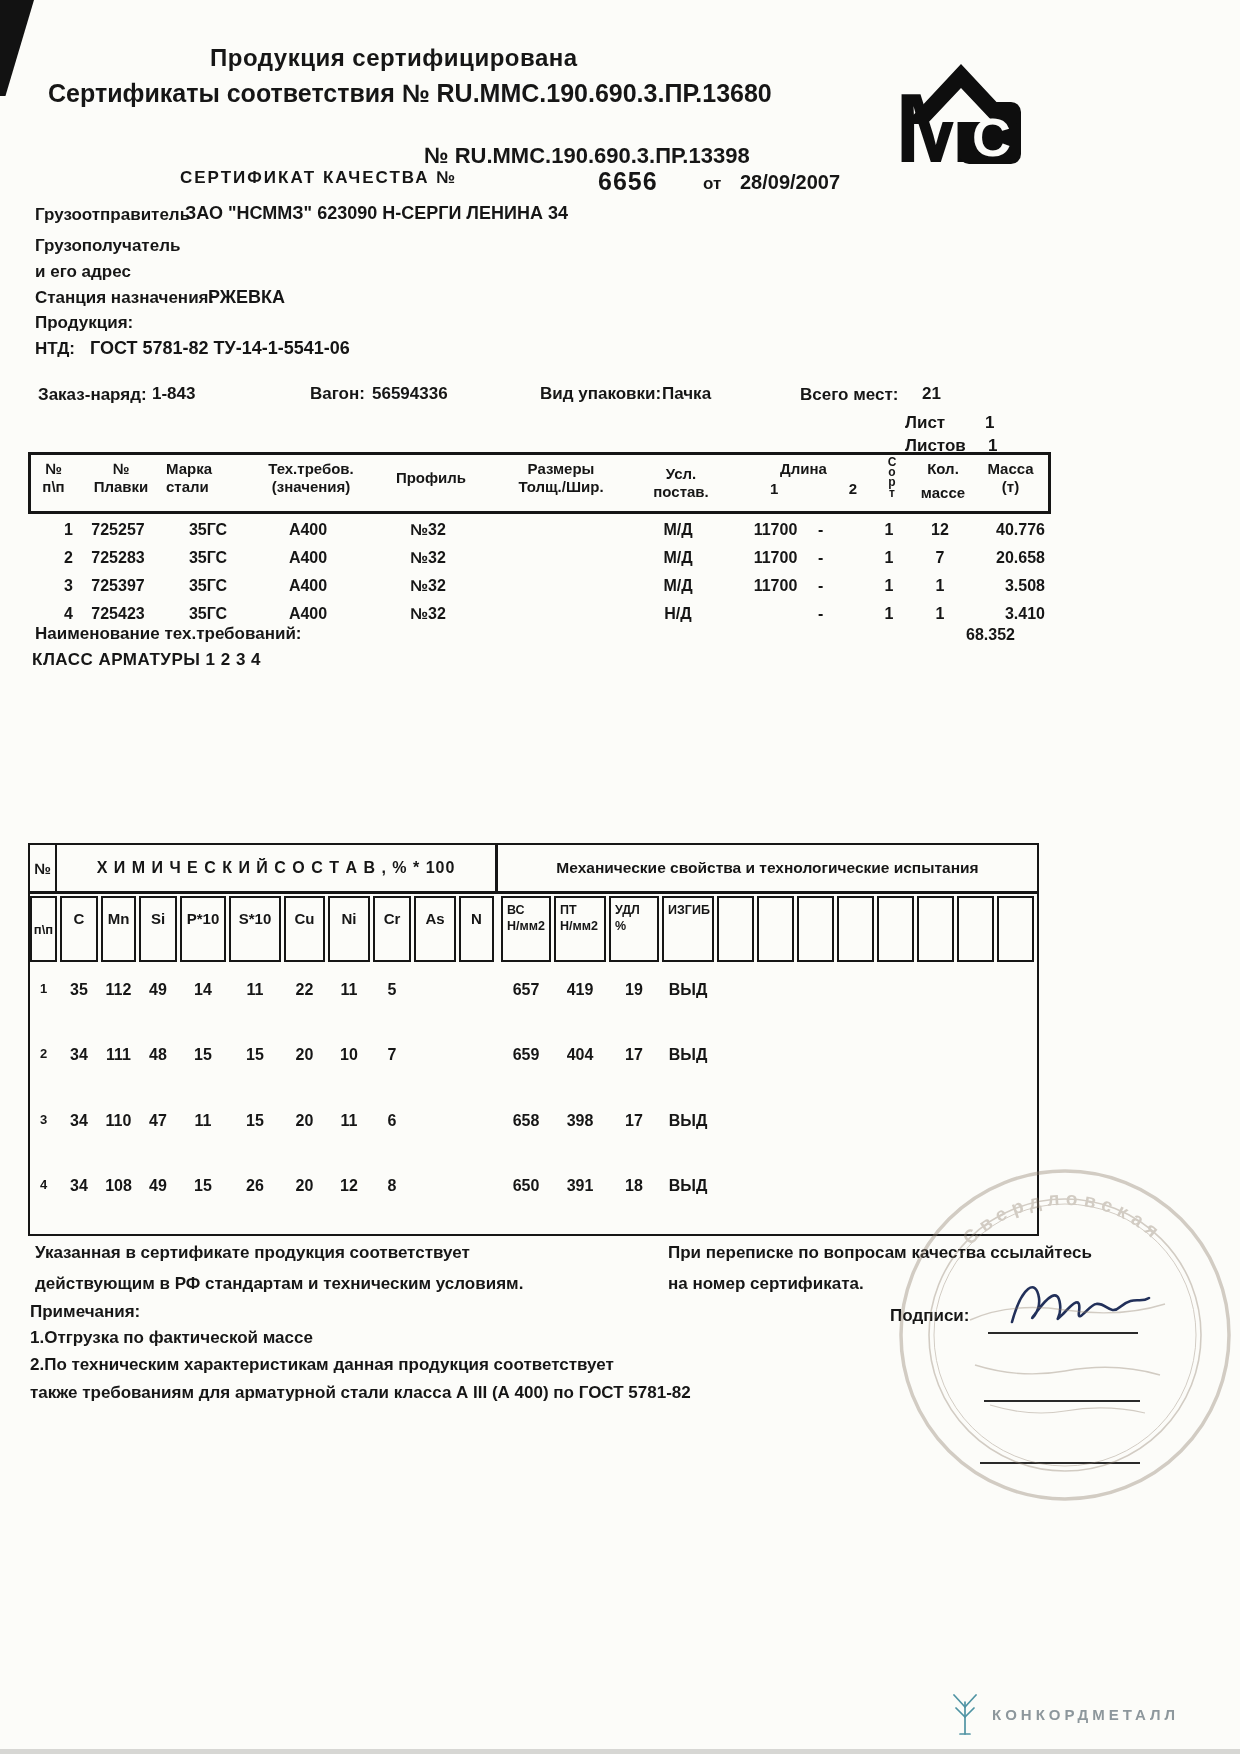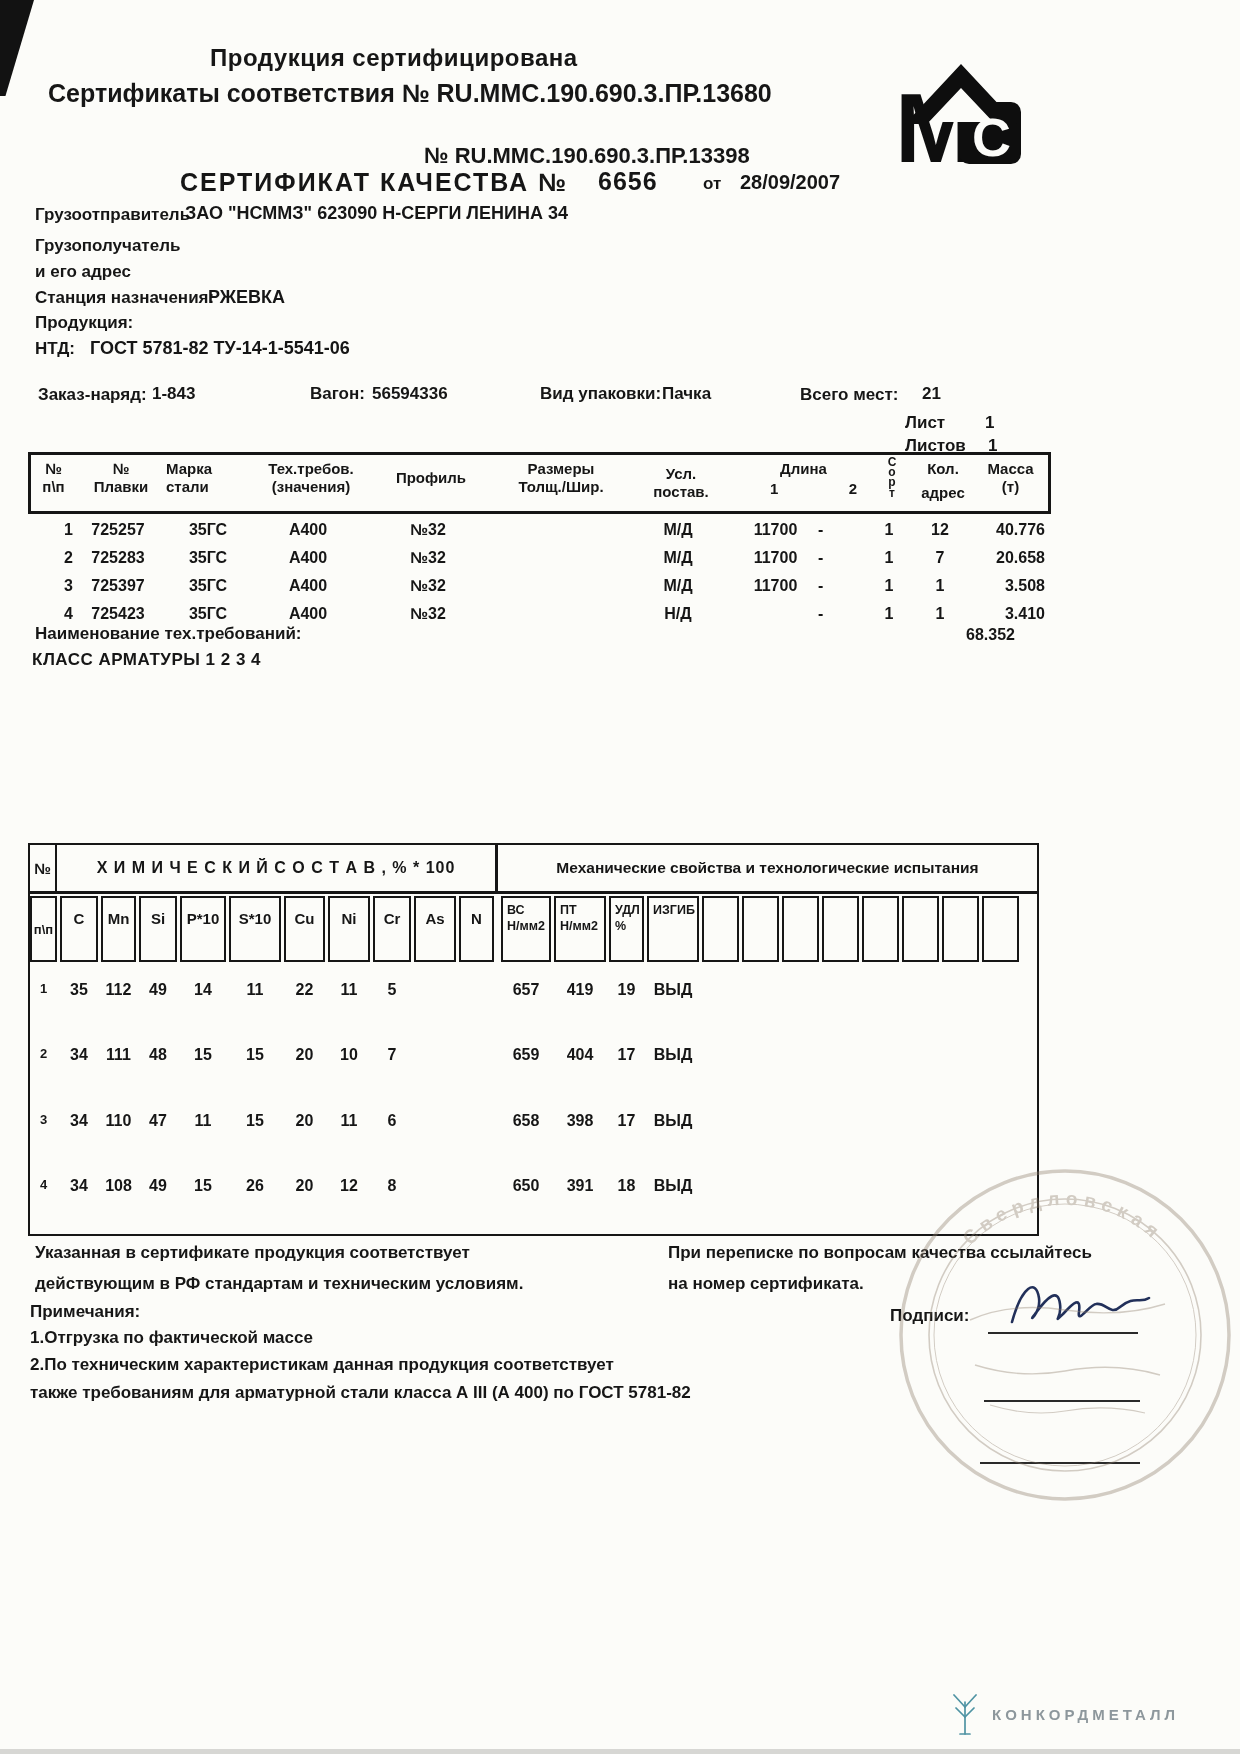--- a/index.html
+++ b/index.html
@@ -14,21 +14,21 @@
   
   .corner-wedge{left:0;top:0;width:34px;height:96px;background:#121212;
      clip-path:polygon(0 0,100% 0,16% 100%,0 100%);}
   .bottom-edge{left:0;top:1749px;width:1240px;height:5px;background:#d7d7d4;}
 
   
   .hdr-certified{left:210px;top:44px;font-size:24px;letter-spacing:.5px;}
   .hdr-conf1{left:48px;top:79px;font-size:25px;}
   .hdr-conf2{left:424px;top:112px;font-size:25px;}
   .hdr-conf3{left:424px;top:143px;font-size:22px;}
-  .hdr-title{left:180px;top:168px;font-size:25px;letter-spacing:2px;}
+  .hdr-title{left:180px;top:168px;font-size:17px;letter-spacing:2px;}
   .hdr-number{left:598px;top:167px;font-size:25px;letter-spacing:1px;}
   .hdr-of{left:703px;top:174px;font-size:17px;}
   .hdr-date{left:740px;top:171px;font-size:20px;}
 
   .mc-logo{left:895px;top:62px;width:130px;height:104px;}
 
   
   .lbl{font-size:17px;font-weight:bold;}
   .val{font-size:18px;font-weight:bold;}
   .info-shipper-l{left:35px;top:205px;}
@@ -76,21 +76,21 @@
   .t2-chemtitle{width:441px;border-right:3px solid #161616;display:flex;align-items:center;justify-content:center;
          font-weight:bold;font-size:16px;box-sizing:border-box;letter-spacing:1px;}
   .t2-mechtitle{flex:1;display:flex;align-items:center;justify-content:center;font-weight:bold;font-size:15.5px;}
   .t2-sub{display:flex;gap:3px;height:66px;margin-top:2px;}
   .t2-cell{border:2.5px solid #161616;box-sizing:border-box;font-weight:bold;}
   .t2-cc{display:flex;align-items:flex-start;justify-content:center;padding-top:12px;font-size:15px;}
   .t2-mc{font-size:12.5px;line-height:1.3;padding:4px 0 0 4px;}
   .w-no{width:27px;display:flex;align-items:center;justify-content:center;font-size:13px;}
   .w-c{width:38px;} .w-mn{width:35px;} .w-si{width:38px;} .w-p{width:46px;} .w-s{width:52px;}
   .w-cu{width:41px;} .w-ni{width:42px;} .w-cr{width:38px;} .w-as{width:42px;} .w-n{width:35px;}
-  .w-vs{width:50px;} .w-pt{width:52px;} .w-udl{width:35px;} .w-izg{width:52px;} .w-e{width:37px;}
+  .w-vs{width:50px;} .w-pt{width:52px;} .w-udl{width:50px;} .w-izg{width:52px;} .w-e{width:37px;}
   .gap-mech{margin-left:4px;}
   .t2-row{position:absolute;left:0;display:flex;gap:3px;width:100%;font-size:16px;font-weight:bold;}
   .t2-row span{display:block;text-align:center;}
 
   
   .ft{font-size:17px;font-weight:bold;}
   .ft-l1{left:35px;top:1243px;} .ft-l2{left:35px;top:1274px;}
   .ft-notes{left:30px;top:1302px;} .ft-n1{left:30px;top:1328px;}
   .ft-n2{left:30px;top:1355px;} .ft-n3{left:30px;top:1383px;}
   .ft-r1{left:668px;top:1243px;} .ft-r2{left:668px;top:1274px;}
@@ -190,21 +190,21 @@
       </span>
     </div>
     <div class="t1-hcell t1-c10 t1-sort">
       <span>С</span>
       <span>о</span>
       <span>р</span>
       <span>т</span>
     </div>
     <div class="t1-hcell t1-c11">
       <span>Кол.</span>
-      <span style="margin-top:6px">адрес</span>
+      <span style="margin-top:6px">массе</span>
     </div>
     <div class="t1-hcell t1-c12">
       <span>Масса</span>
       <span>(т)</span>
     </div>
   </div>
 
   <div class="t1-body">
     <div class="t1-row">
       <span class="t1-c1 ar">1</span>

